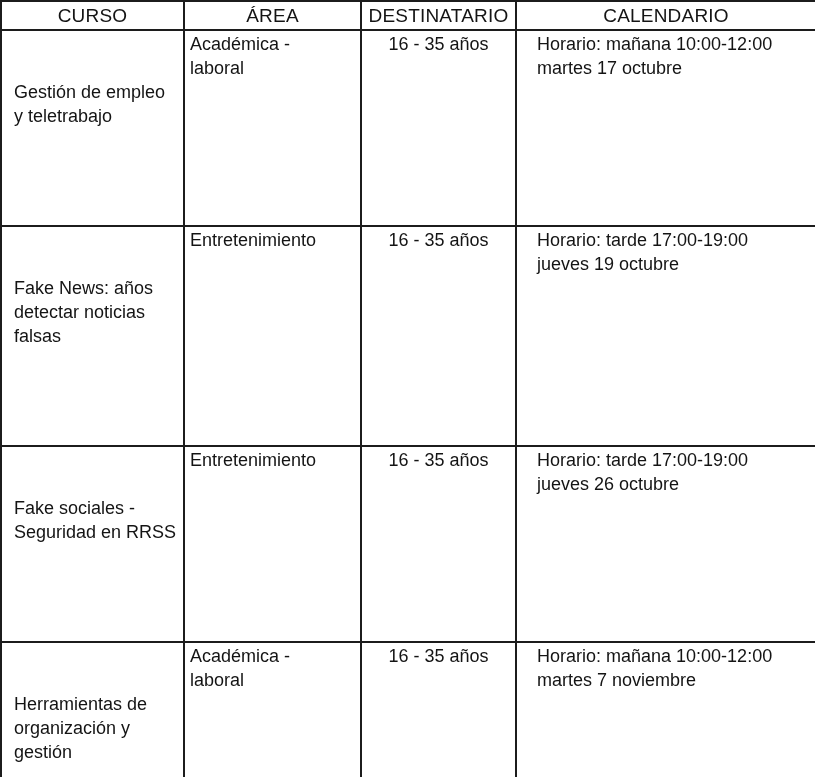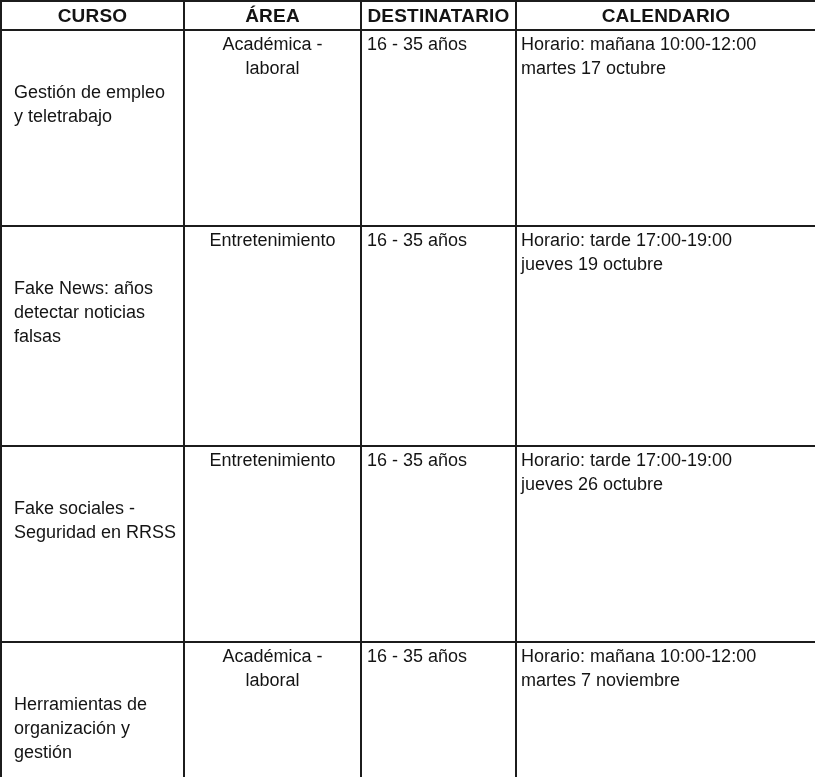--- a/index.html
+++ b/index.html
@@ -22,35 +22,35 @@
 
   th, td {
     border: 2px solid #1c1c1c;
     vertical-align: top;
     padding: 1px 5px 1px 5px;
     overflow: hidden;
   }
   thead th {
     height: 29px;
     font-size: 19px;
-    font-weight: 700;
+    font-weight: 400;
     text-align: center;
     vertical-align: middle;
     padding: 2px 2px;
     letter-spacing: 0.2px;
   }
   td {
     font-size: 18px;
     line-height: 24px;
     white-space: pre-wrap;
   }
   td.cell-curso { text-align: left; padding-left: 12px; }
-  td.cell-area  { text-align: center; }
-  td.cell-dest  { text-align: left; border-radius: 22px; }
-  td.cell-cal   { text-align: left; padding-left: 4px; }
+  td.cell-area  { text-align: left; }
+  td.cell-dest  { text-align: center; border-radius: 22px; }
+  td.cell-cal   { text-align: left; padding-left: 20px; }
 
   .course-sub {
     font-size: 12.5px;
     line-height: 15px;
     white-space: pre-wrap;
   }
 
   
   tbody tr:nth-child(1)  { height: 77px; }
   tbody tr:nth-child(2)  { height: 77px; }

